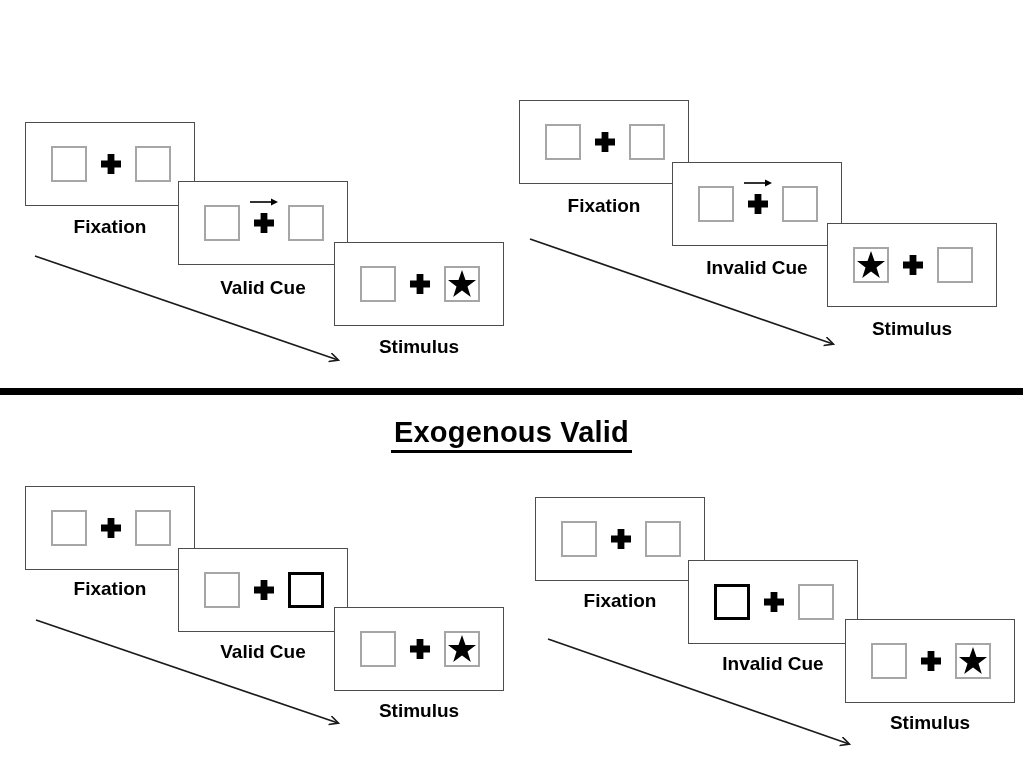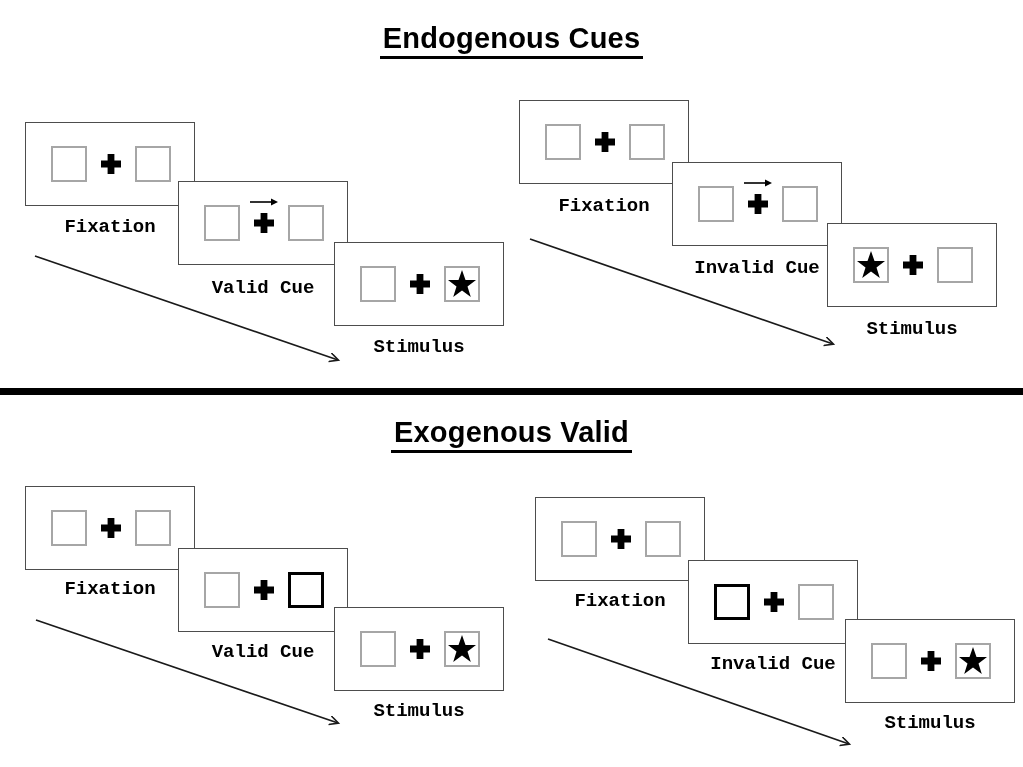--- a/index.html
+++ b/index.html
@@ -12,40 +12,37 @@
   .title-exogenous { top:416px; }
   .divider { position:absolute; left:0; top:388px; width:1023px; height:7px; background:#000; }
   #arrow-layer { position:absolute; left:0; top:0; z-index:1; }
   .panel { position:absolute; width:170px; height:84px; background:#fff; border:1px solid #4d4d4d; z-index:5; }
   .sq { position:absolute; top:23px; width:36px; height:36px; background:#fff; border:2px solid #a6a6a6;
         display:flex; align-items:center; justify-content:center; }
   .sq.left { left:25px; } .sq.right { left:109px; }
   .sq.bold { border:3px solid #000; }
   .plus-icon { position:absolute; left:75px; top:31px; }
   .cue-arrow-icon { position:absolute; left:71px; top:15px; }
-  .plabel { position:absolute; width:170px; text-align:center; font-size:19px; line-height:22px; font-weight:bold; color:#000; z-index:6;font-family:Liberation Mono, monospace; }
+  .plabel { position:absolute; width:170px; text-align:center; font-size:19px; line-height:22px; font-weight:bold; color:#000; z-index:6; }
 </style>
 </head>
 <body>
 
 <div id="canvas" class="canvas">
     <svg width="1023" height="767" id="arrow-layer">
       <defs>
         <marker id="ah" markerWidth="14" markerHeight="14" refX="8.5" refY="4.5" orient="auto" markerUnits="userSpaceOnUse">
           <path d="M0,0 L9,4.5 L0,9" fill="none" stroke="#1a1a1a" stroke-width="1.6"></path>
         </marker>
       </defs>
       <line x1="35" y1="256" x2="338" y2="360" stroke="#1a1a1a" stroke-width="1.7" marker-end="url(#ah)"></line>
       <line x1="530" y1="239" x2="833" y2="344" stroke="#1a1a1a" stroke-width="1.7" marker-end="url(#ah)"></line>
       <line x1="36" y1="620" x2="338" y2="723" stroke="#1a1a1a" stroke-width="1.7" marker-end="url(#ah)"></line>
       <line x1="548" y1="639" x2="849" y2="744" stroke="#1a1a1a" stroke-width="1.7" marker-end="url(#ah)"></line>
     </svg>
-  <div class="title title-endogenous">
-    <span>Endogenous Cues</span>
-  </div>
   <div class="divider"></div>
   <div class="title title-exogenous">
     <span>Exogenous Valid</span>
   </div>
 <div>
       <div class="panel" style="left: 25px; top: 122px;">
         <div class="sq left"></div>
         <svg class="plus-icon" width="20" height="20" viewBox="0 0 20 20">
           <path d="M6.6 0 H13.4 V6.6 H20 V13.4 H13.4 V20 H6.6 V13.4 H0 V6.6 H6.6 Z" fill="#000"></path>
         </svg>

